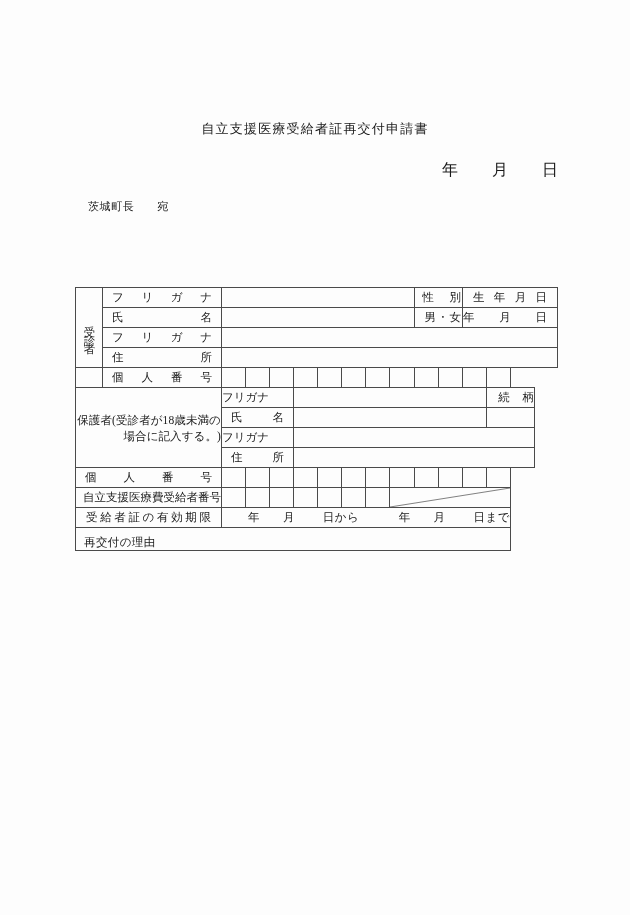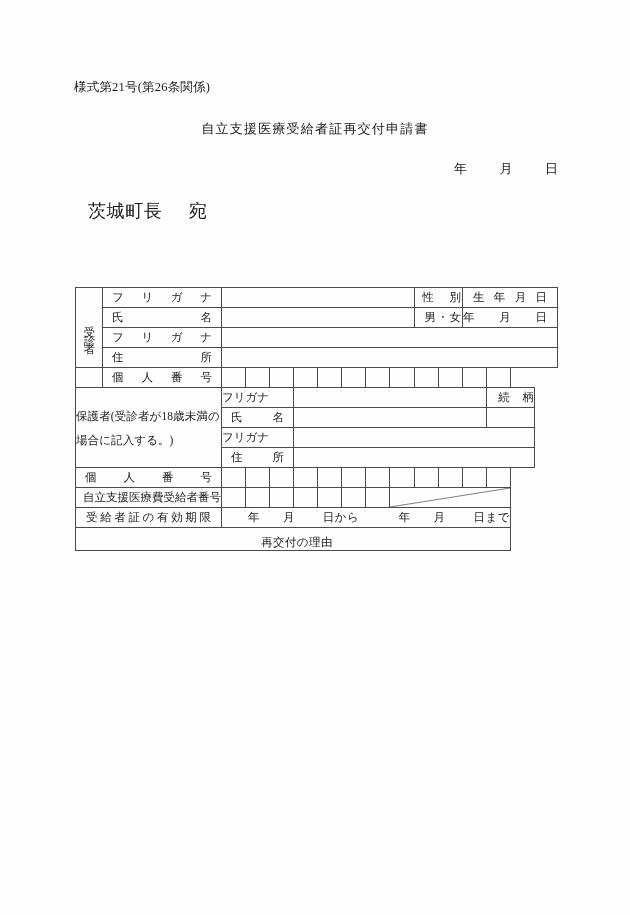--- a/index.html
+++ b/index.html
@@ -40,31 +40,31 @@
     width: 630px;
     text-align: center;
     font-size: 13px;
     letter-spacing: 1.2px;
     white-space: nowrap;
   }
   .date-line {
     position: absolute;
     right: 72px;
     top: 160px;
-    font-size: 13px;
+    font-size: 16px;
     white-space: nowrap;
   }
   .date-line span { display: inline-block; }
   .date-line .gap { width: 26px; }
 
   .addressee {
     position: absolute;
     left: 88px;
     top: 199px;
-    font-size: 18px;
+    font-size: 11px;
     letter-spacing: 0.6px;
     white-space: nowrap;
   }
   .addressee .sp { display: inline-block; width: 16px; }
 
   .body-text {
     position: absolute;
     left: 74px;
     top: 236px;
     width: 486px;
@@ -115,35 +115,35 @@
     align-items: center;
     justify-content: center;
     letter-spacing: 9px;
     padding-top: 4px;
     box-sizing: border-box;
   }
 
   .guardian-label {
     padding: 0 7px;
     font-size: 11.5px;
-    line-height: 24px;
+    line-height: 16px;
     letter-spacing: 0.1px;
+    text-align: right;
   }
 
   .row-h-fg   { height: 19px; }
   .row-h-name { height: 35px; }
   .row-h-addr { height: 38px; }
   .row-h-num  { height: 26px; }
   .row-h-gl   { height: 26px; }
 
   .reason-box { height: 148px; vertical-align: top; }
   .reason-label {
     padding: 7px 0 0 8px;
     letter-spacing: 0.4px;
-    text-align: center;
   }
 
   
   .diag {
     position: relative;
     overflow: hidden;
   }
   .diag svg {
     position: absolute;
     left: 0; top: 0;
@@ -171,21 +171,20 @@
     white-space: nowrap;
     padding-right: 10px;
   }
   .bd-inner .g { display: inline-block; width: 28px; }
 </style>
 </head>
 <body>
 
 <div class="page">
 
-  <div class="form-no">様式第21号(第26条関係)</div>
 
   <div class="doc-title">自立支援医療受給者証再交付申請書</div>
 
   <div class="date-line">
     <span>年</span>
     <span class="gap"></span>
     <span>月</span>
     <span class="gap"></span>
     <span>日</span>
   </div>

